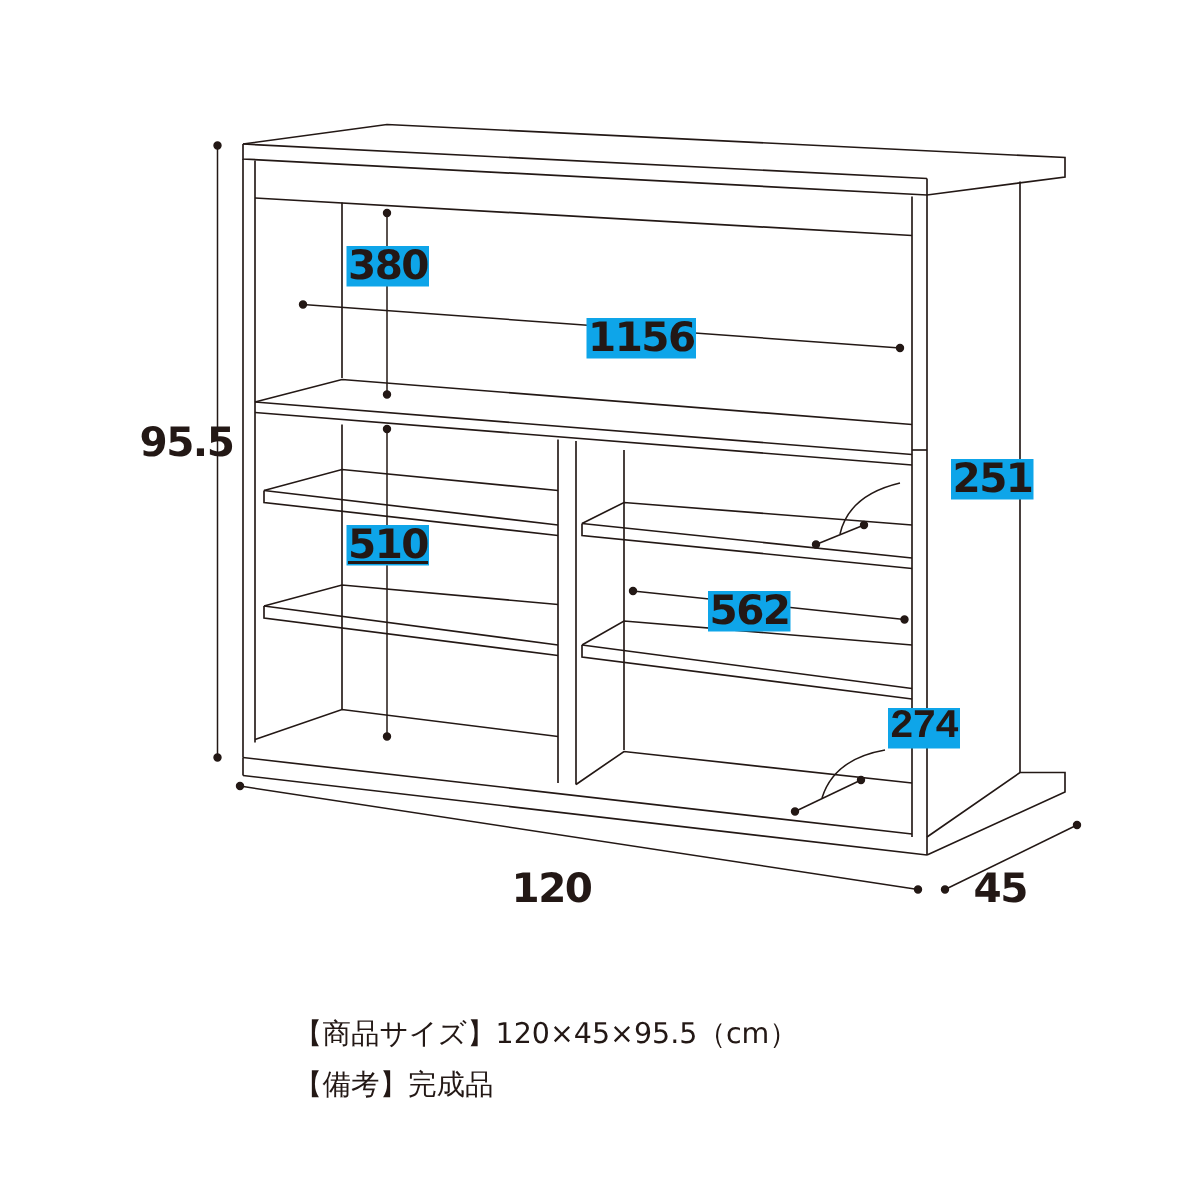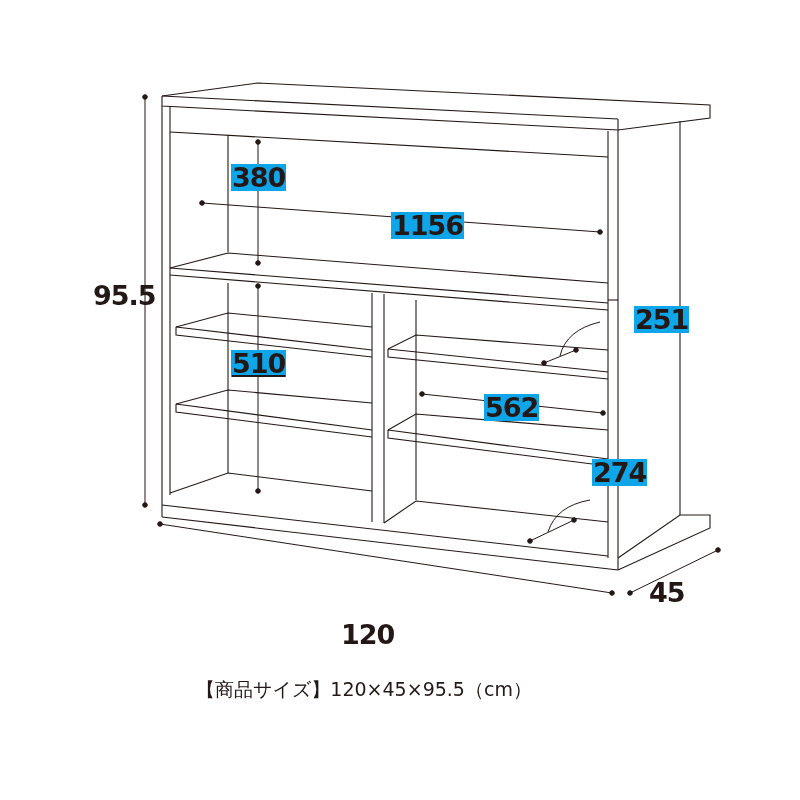--- a/index.html
+++ b/index.html
@@ -105,26 +105,29 @@
     <path d="M560,356 Q566,330 600,322" fill="none"></path>
 
     <line x1="530" y1="541" x2="574" y2="520"></line>
     <circle cx="530" cy="541" r="2.3"></circle>
       <circle cx="574" cy="520" r="2.3"></circle>
     <path d="M548,532 Q556,506 590,500" fill="none"></path>
   </g>
 </svg>
 
 <div class="dim" style="left:64px;top:282px;background:transparent;margin-left:28px;">95.5</div>
-<div class="dim" style="left:340px;top:579px;background:transparent;margin-top:42px;">120</div>
+<div class="dim" style="left:340px;top:579px;background:transparent;">120</div>
 <div class="dim" style="left:648px;top:579px;background:transparent;">45</div>
 <div class="dim" style="left:231px;top:164px;">380</div>
 <div class="dim" style="left:391px;top:212px;">1156</div>
 <div class="dim" style="left:231px;top:350px;text-decoration:underline;">510</div>
 <div class="dim" style="left:634px;top:306px;">251</div>
-<div class="dim" style="left:484px;top:394px;text-align:right;">562</div>
-<div class="dim" style="left:592px;top:459px;">274</div>
+<div class="dim" style="left:472px;top:394px;text-align:right;">562</div>
+<div class="dim" style="left:592px;top:472px;font-family:Liberation Mono, monospace;">274</div>
 
 <div class="specs">
   <div class="spec-line">
     <span>【商品サイズ】</span><span>120×45×95.5（cm）</span>
   </div>
+  <div class="spec-line">
+    <span>【備考】</span><span>完成品</span>
+  </div>
 </div>
 
 </body></html>

